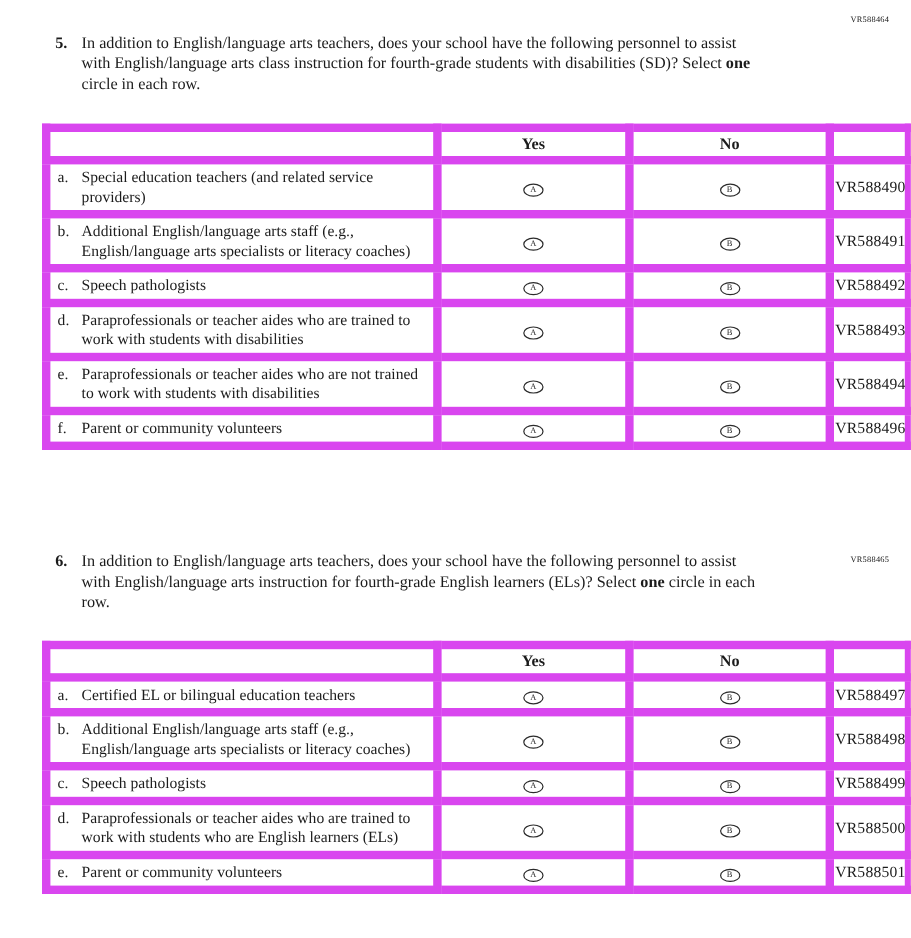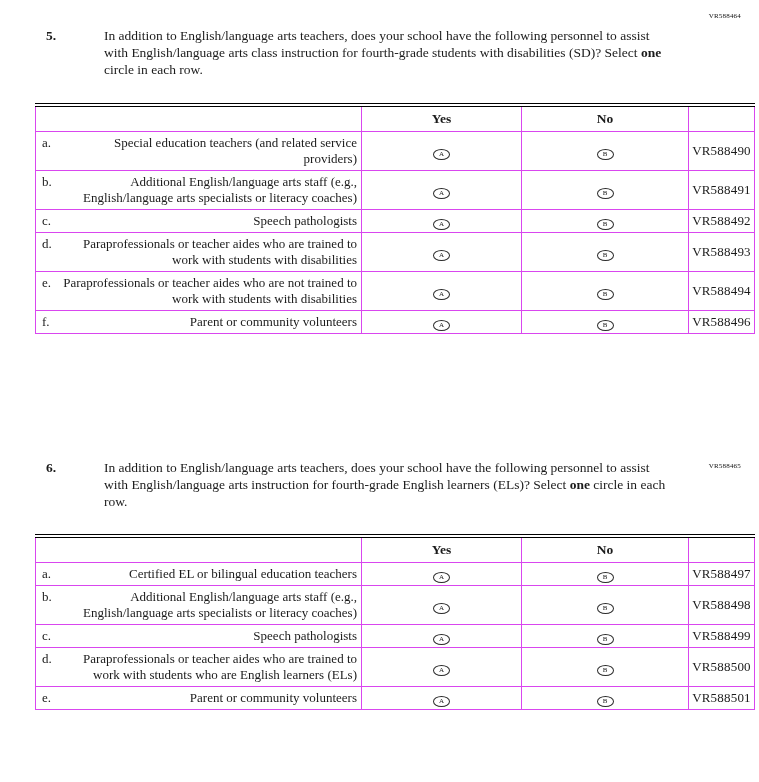--- a/index.html
+++ b/index.html
@@ -21,41 +21,41 @@
   #vr-top-1 { top: 462px; }
 
   .question {
     position: absolute; left: 46px;
     display: flex; gap: 6px;
     font-size: 13.5px; line-height: 17px;
   }
   #question-0 { top: 27px; }
   #question-1 { top: 459px; }
   .qnum { font-weight: bold; width: 16px; flex: none; }
-  .qtext { width: 567px; margin-left: 36px; }
+  .qtext { width: 567px; }
   .qtext b { font-weight: bold; }
 
   table.qtable {
     position: absolute; left: 35px; width: 719px;
     border-collapse: collapse;
     border: 1px solid #000;
     border-top: 4px double #000;
     table-layout: fixed;
   }
   #qtable-0 { top: 103px; }
   #qtable-1 { top: 534px; }
-  .qtable th, .qtable td { border: 1px solid #d946ef; }
+  .qtable th, .qtable td { border: 7px solid #d946ef; }
   .qtable thead th {
     font-size: 13.5px; font-weight: bold; text-align: center;
     height: 26px; padding: 2px;
   }
   td.stmt { padding: 3px 4px 3px 6px; font-size: 13px; line-height: 16px; vertical-align: top; }
   .stmt-inner { display: flex; }
   .row-letter { width: 20px; flex: none; }
-  .row-text { flex: 1; text-align: right; }
+  .row-text { flex: 1; }
   td.opt { text-align: center; vertical-align: middle; }
   .oval {
     display: inline-flex; align-items: center; justify-content: center;
     width: 17px; height: 11px;
     border: 1px solid #2b2b2b;
     border-radius: 50%;
     background: #fff;
     cursor: pointer;
   }
   .oval-glyph { font-size: 7px; line-height: 1; color: #222; }

